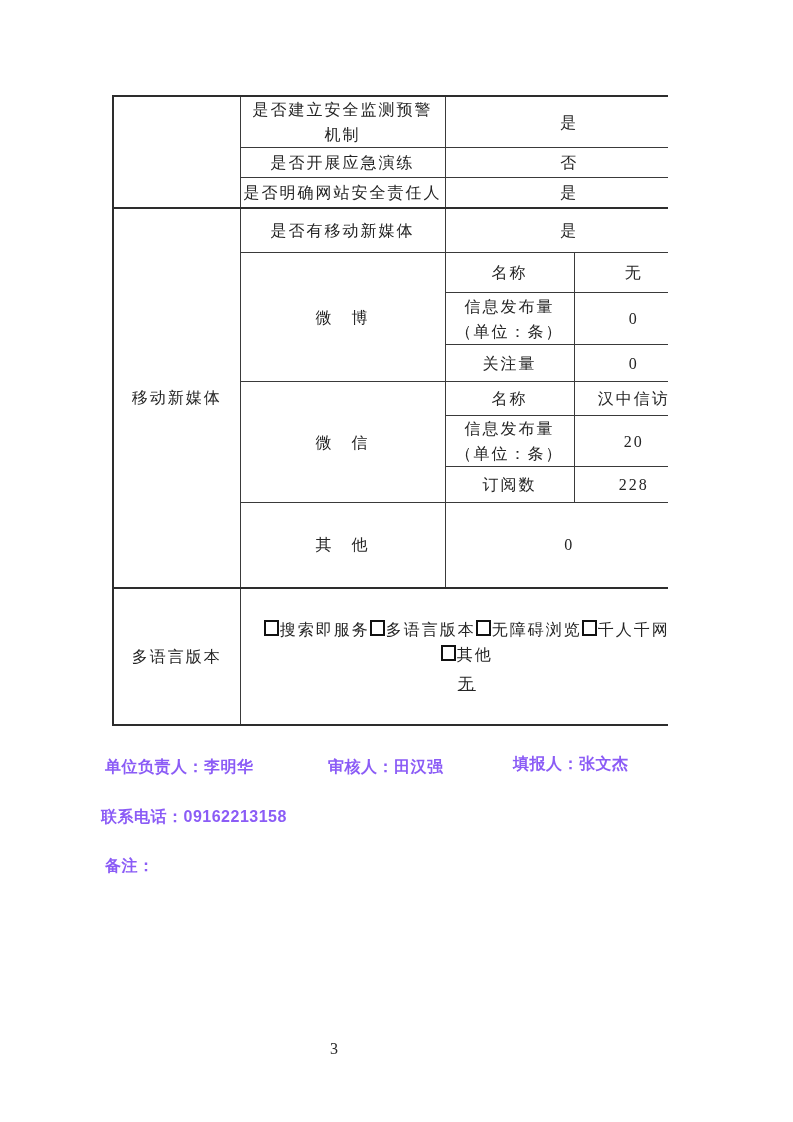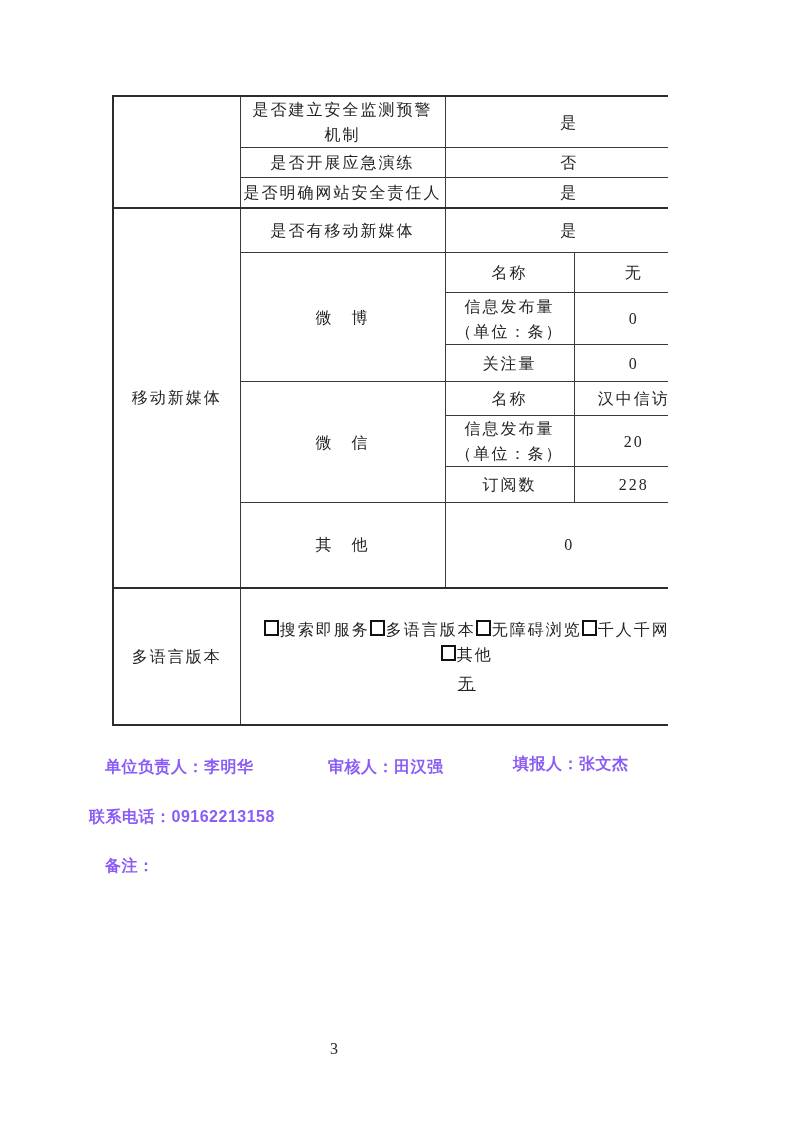--- a/index.html
+++ b/index.html
@@ -82,21 +82,21 @@
     font-family: "Liberation Sans", "DejaVu Sans", sans-serif;
     font-weight: bold;
     font-size: 16px;
     color: #8b5cf6;
     white-space: nowrap;
     letter-spacing: 0.5px;
   }
   #f-unit-head { left: 105px; top: 757px; }
   #f-reviewer  { left: 328px; top: 757px; }
   #f-filler    { left: 513px; top: 754px; }
-  #f-phone     { left: 89px; top: 807px; }
+  #f-phone     { left: 101px; top: 807px; }
   #f-date      { left: 490px; top: 807px; }
   #f-remark    { left: 105px; top: 856px; }
 
   .page-num {
     position: absolute;
     left: 0;
     top: 1040px;
     width: 100%;
     text-align: center;
     font-size: 16px;

